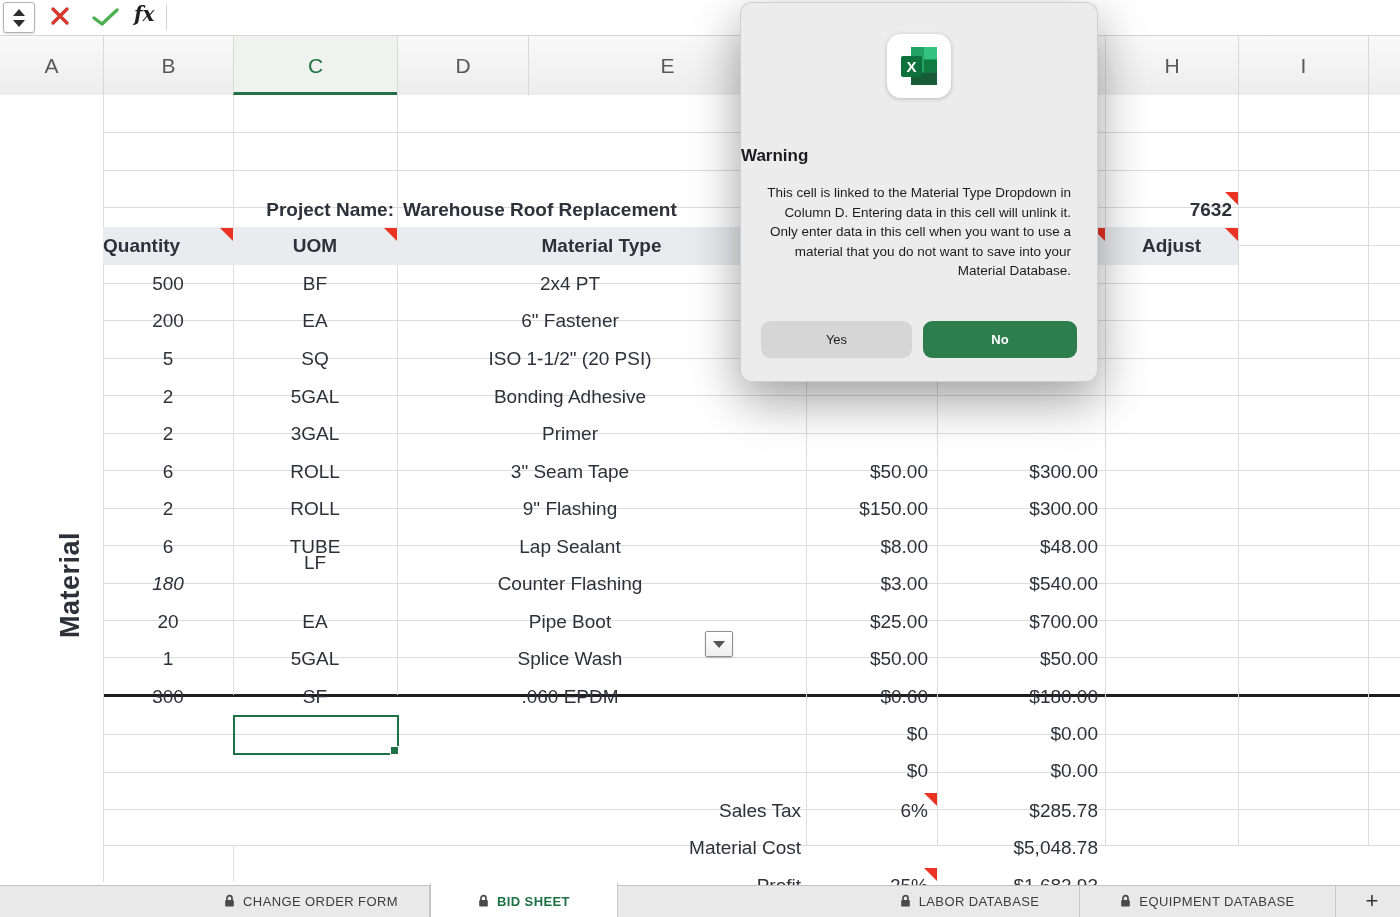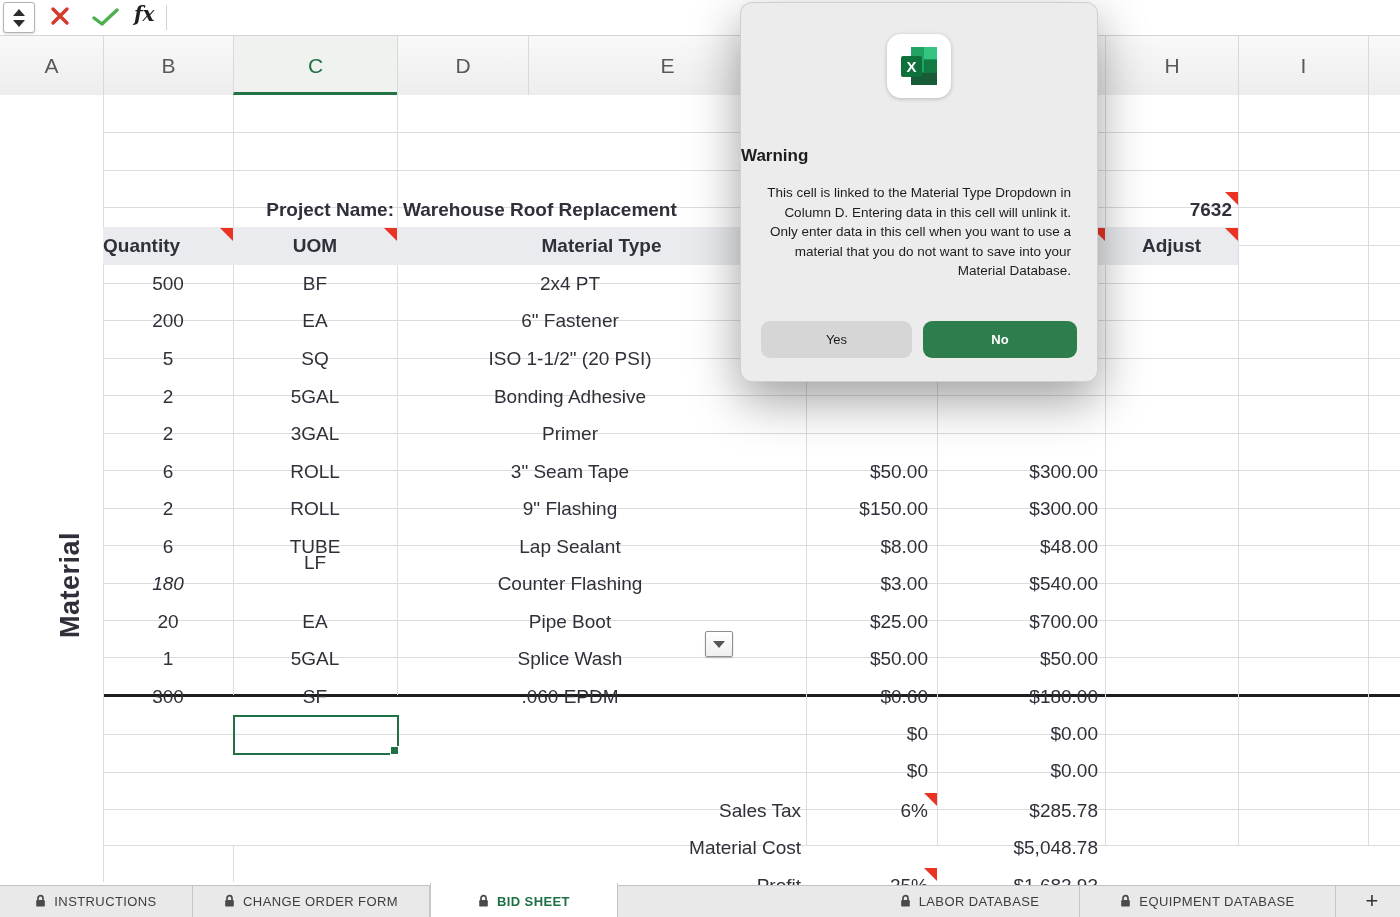--- a/index.html
+++ b/index.html
@@ -264,26 +264,20 @@
         <text x="14.5" y="28" font-size="15" font-weight="bold" fill="#ffffff" text-anchor="middle" font-family="Liberation Sans, sans-serif">X</text>
       </svg>
     </div>
     <div id="dlgtitle">Warning</div>
     <div id="dlgmsg">This cell is linked to the Material Type Dropdown in Column D. Entering data in this cell will unlink it. Only enter data in this cell when you want to use a material that you do not want to save into your Material Database.</div>
     <div class="dlgbtn" id="btn-yes">Yes</div>
     <div class="dlgbtn" id="btn-no">No</div>
   </div>
 
   <div id="tabbar">
-    <div class="tab" style="left:0;width:193px;">
-      <svg class="lock" width="11" height="14" viewBox="0 0 11 14">
-          <path d="M3 6 V4.2 a2.5 2.5 0 0 1 5 0 V6" stroke="#4a4a4a" stroke-width="1.7" fill="none"></path>
-          <rect x="1.2" y="6" width="8.6" height="6.6" rx="1.2" fill="#4a4a4a"></rect>
-        </svg><span>INSTRUCTIONS</span>
-    </div>
     <div class="tab" style="left:193px;width:237px;">
       <svg class="lock" width="11" height="14" viewBox="0 0 11 14">
           <path d="M3 6 V4.2 a2.5 2.5 0 0 1 5 0 V6" stroke="#4a4a4a" stroke-width="1.7" fill="none"></path>
           <rect x="1.2" y="6" width="8.6" height="6.6" rx="1.2" fill="#4a4a4a"></rect>
         </svg><span>CHANGE ORDER FORM</span>
     </div>
     <div class="tab active" style="left:430px;width:188px;">
       <svg class="lock" width="11" height="14" viewBox="0 0 11 14">
           <path d="M3 6 V4.2 a2.5 2.5 0 0 1 5 0 V6" stroke="#4a4a4a" stroke-width="1.7" fill="none"></path>
           <rect x="1.2" y="6" width="8.6" height="6.6" rx="1.2" fill="#4a4a4a"></rect>

